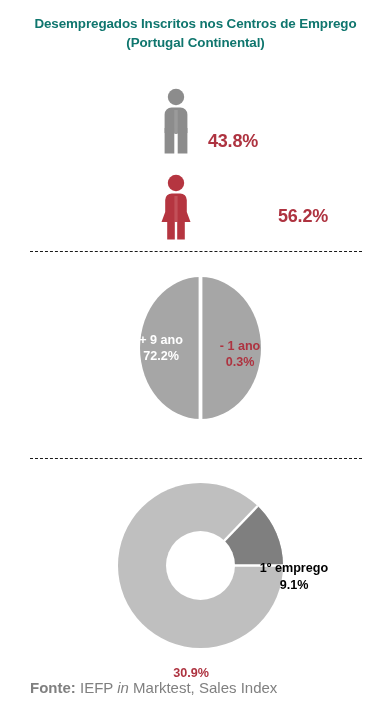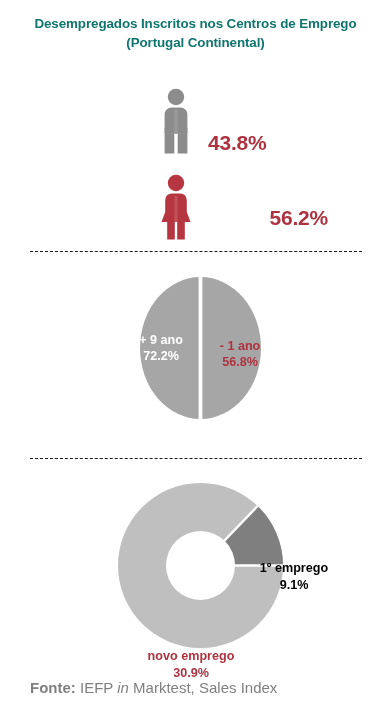--- a/index.html
+++ b/index.html
@@ -65,21 +65,21 @@
     position: absolute;
     left: 155px;
     top: 0;
     width: 42px;
     height: 66px;
   }
   .gender-pct {
     position: absolute;
     left: 208px;
     width: 120px;
-    font-size: 21px;
+    font-size: 18px;
     font-weight: bold;
     color: #AE3340;
     letter-spacing: -0.2px;
   }
   #gender-pct-male   { top: 43px; }
   #gender-pct-female { top: 32px; text-align: right; }
 
   
   #pie-section {
     position: absolute;
@@ -205,21 +205,21 @@
     </g>
   </svg>
 
   <div class="pie-label" id="pie-label-plus">
     <span>+ 9 ano</span><br>
     <span>72.2%</span>
   </div>
 
   <div class="pie-label" id="pie-label-minus">
     <span>- 1 ano</span><br>
-    <span>56.8%</span>
+    <span>0.3%</span>
   </div>
 </div>
 
 <div class="separator" id="separator-2"></div>
 
 <div id="donut-section">
   <svg id="donut-svg" width="165" height="165" viewBox="0 0 165 165" xmlns="http://www.w3.org/2000/svg">
     <g transform="translate(82.5,82.5)">
       <circle r="82.5" fill="#BFBFBF"></circle>
       <path d="M 0,0 L 82.5,0 A 82.5,82.5 0 0 0 57.1,-59.5 Z" fill="#7F7F7F"></path>
@@ -228,20 +228,20 @@
       <circle r="34.5" fill="#ffffff"></circle>
     </g>
   </svg>
 
   <div class="donut-label" id="donut-label-first">
     <span>1º emprego</span><br>
     <span>9.1%</span>
   </div>
 
   <div class="donut-label" id="donut-label-new">
-    <span>novo emprego</span><br>
+    <br>
     <span>30.9%</span>
   </div>
 </div>
 
 <div id="footer">
   <span class="f-bold">Fonte:</span><span> </span><span>IEFP</span><span> </span><span class="f-ital">in</span><span> </span><span>Marktest, Sales Index</span>
 </div>
 
 </body></html>

